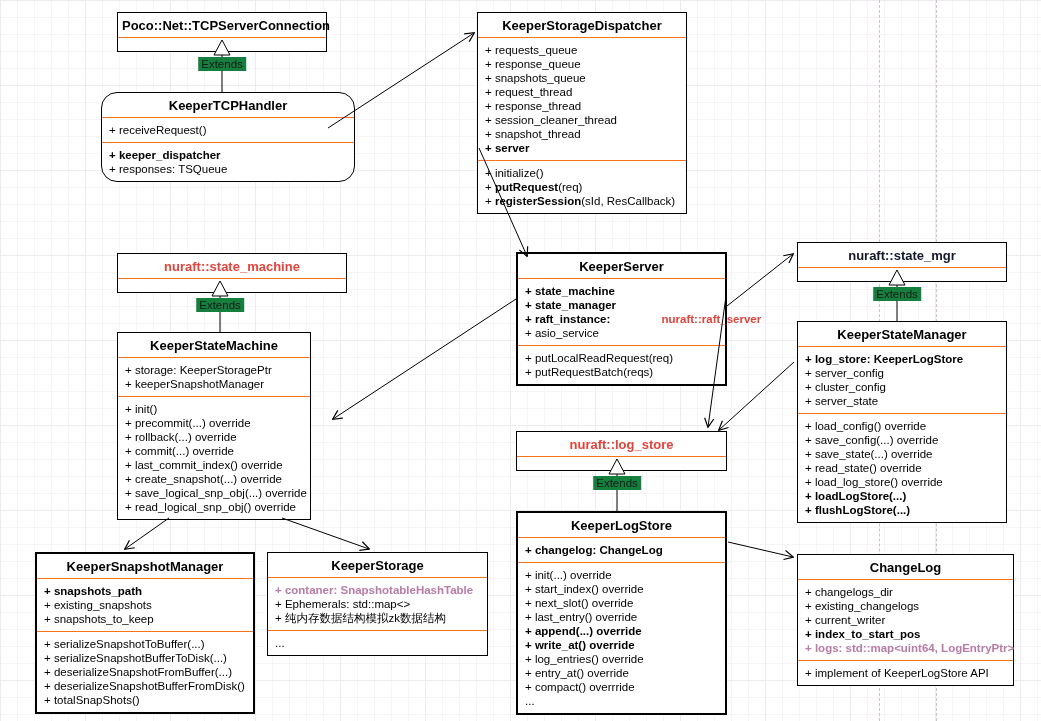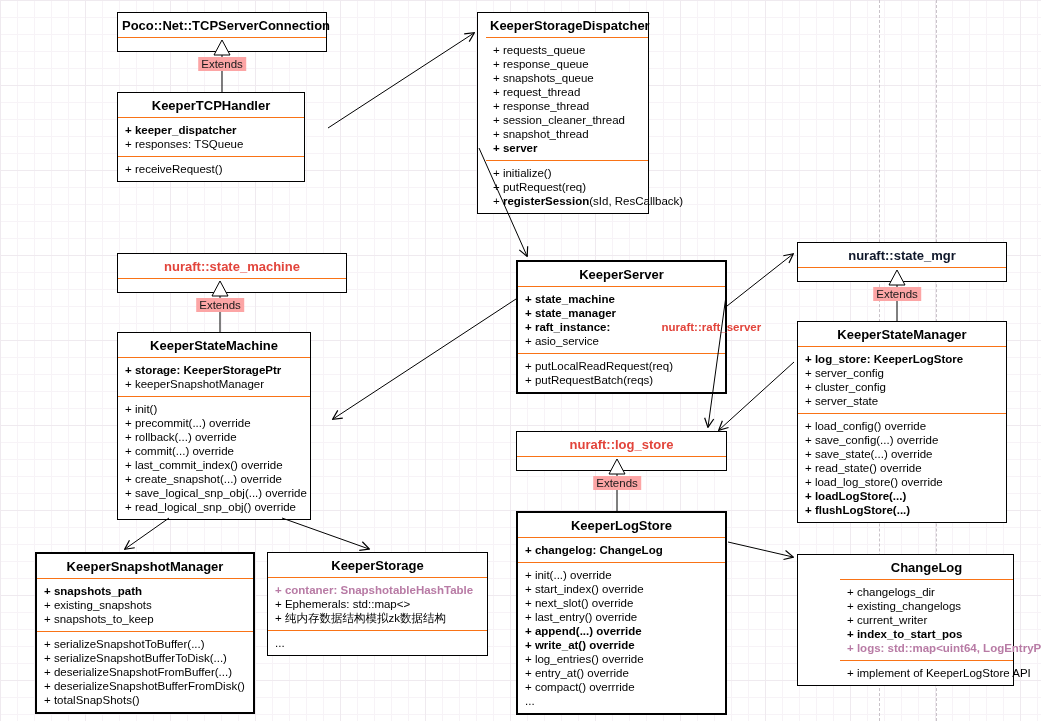--- a/index.html
+++ b/index.html
@@ -24,83 +24,83 @@
   .uml-title{
     font-weight:bold;font-size:13px;text-align:center;
     padding:5px 4px 4px 4px;white-space:nowrap;color:#000;
   }
   .uml-section{border-top:1px solid #f97316;padding:5px 0 5px 7px;min-height:3px;}
   .uml-row{font-size:11.5px;line-height:14px;white-space:nowrap;color:#000;}
   .edges-svg{position:absolute;left:0;top:0;z-index:3;pointer-events:none;}
   .edges-svg g{pointer-events:auto;}
   .extends-label{
     position:absolute;z-index:4;transform:translateX(-50%);
-    font-size:11.5px;color:#1a1a1a;background:#fca5a5;padding:0 3px;line-height:14px;
+    font-size:11.5px;color:#1a1a1a;background:#15803d;padding:0 3px;line-height:14px;
   }
 </style>
 </head>
 <body>
 
 <div id="canvas">
     <div class="guide" style="left: 879px;"></div>
     <div class="guide" style="left: 936px;"></div>
     <div class="uml-class" style="left: 117px; top: 12px; width: 210px;">
       <div class="uml-title">Poco::Net::TCPServerConnection</div>
       <div class="uml-section"></div>
     </div>
-    <div class="uml-class" style="left: 117px; top: 92px; width: 188px;">
+    <div class="uml-class" style="left: 101px; top: 92px; width: 254px; border-radius: 16px;">
       <div class="uml-title">KeeperTCPHandler</div>
+      <div class="uml-section">
+        <div class="uml-row"><span>+ receiveRequest()</span></div>
+      </div>
       <div class="uml-section">
         <div class="uml-row"><span style="font-weight: bold;">+ keeper_dispatcher</span></div>
         <div class="uml-row"><span>+ responses: TSQueue</span></div>
       </div>
-      <div class="uml-section">
-        <div class="uml-row"><span>+ receiveRequest()</span></div>
-      </div>
-    </div>
-    <div class="uml-class" style="left: 477px; top: 12px; width: 172px; padding-left: 8px;">
+    </div>
+    <div class="uml-class" style="left: 477px; top: 12px; width: 210px;">
       <div class="uml-title">KeeperStorageDispatcher</div>
       <div class="uml-section">
         <div class="uml-row"><span>+ requests_queue</span></div>
         <div class="uml-row"><span>+ response_queue</span></div>
         <div class="uml-row"><span>+ snapshots_queue</span></div>
         <div class="uml-row"><span>+ request_thread</span></div>
         <div class="uml-row"><span>+ response_thread</span></div>
         <div class="uml-row"><span>+ session_cleaner_thread</span></div>
         <div class="uml-row"><span>+ snapshot_thread</span></div>
         <div class="uml-row"><span style="font-weight: bold;">+ server</span></div>
       </div>
       <div class="uml-section">
         <div class="uml-row"><span>+ initialize()</span></div>
-        <div class="uml-row"><span>+ </span><span style="font-weight: normal;">putRequest</span><span>(req)</span></div>
+        <div class="uml-row"><span>+ </span><span style="font-weight: bold;">putRequest</span><span>(req)</span></div>
         <div class="uml-row"><span>+ </span><span style="font-weight: bold;">registerSession</span><span>(sId, ResCallback)</span></div>
       </div>
     </div>
     <div class="uml-class" style="left: 117px; top: 253px; width: 230px;">
       <div class="uml-title" style="color: rgb(226, 68, 59);">nuraft::state_machine</div>
       <div class="uml-section"></div>
     </div>
     <div class="uml-class" style="left: 117px; top: 332px; width: 194px;">
       <div class="uml-title">KeeperStateMachine</div>
       <div class="uml-section">
-        <div class="uml-row"><span style="font-weight: bold; text-align: center;">+ storage: KeeperStoragePtr</span></div>
+        <div class="uml-row"><span style="font-weight: normal; text-align: center;">+ storage: KeeperStoragePtr</span></div>
         <div class="uml-row"><span>+ keeperSnapshotManager</span></div>
       </div>
       <div class="uml-section">
         <div class="uml-row"><span>+ init()</span></div>
         <div class="uml-row"><span>+ precommit(...) override</span></div>
         <div class="uml-row"><span>+ rollback(...) override</span></div>
         <div class="uml-row"><span>+ commit(...) override</span></div>
         <div class="uml-row"><span>+ last_commit_index() override</span></div>
         <div class="uml-row"><span>+ create_snapshot(...) override</span></div>
         <div class="uml-row"><span>+ save_logical_snp_obj(...) override</span></div>
         <div class="uml-row"><span>+ read_logical_snp_obj() override</span></div>
       </div>
     </div>
-    <div class="uml-class thick" style="left: 516px; top: 260px; width: 211px;">
+    <div class="uml-class thick" style="left: 516px; top: 252px; width: 211px;">
       <div class="uml-title">KeeperServer</div>
       <div class="uml-section">
         <div class="uml-row"><span style="font-weight: bold;">+ state_machine</span></div>
         <div class="uml-row"><span style="font-weight: bold;">+ state_manager</span></div>
         <div class="uml-row"><span style="font-weight: bold;">+ raft_instance: </span><span style="font-weight: bold; color: rgb(226, 68, 59); padding-left: 48px;">nuraft::raft_server</span></div>
         <div class="uml-row"><span>+ asio_service</span></div>
       </div>
       <div class="uml-section">
         <div class="uml-row"><span>+ putLocalReadRequest(req)</span></div>
         <div class="uml-row"><span>+ putRequestBatch(reqs)</span></div>
@@ -169,21 +169,21 @@
       <div class="uml-title">KeeperStorage</div>
       <div class="uml-section">
         <div class="uml-row"><span style="font-weight: bold; color: rgb(184, 123, 165);">+ contaner: SnapshotableHashTable</span></div>
         <div class="uml-row"><span>+ Ephemerals: std::map&lt;&gt;</span></div>
         <div class="uml-row"><span>+ 纯内存数据结构模拟zk数据结构</span></div>
       </div>
       <div class="uml-section">
         <div class="uml-row"><span>...</span></div>
       </div>
     </div>
-    <div class="uml-class" style="left: 797px; top: 554px; width: 217px; padding-left: 42px;">
+    <div class="uml-class" style="left: 797px; top: 554px; width: 217px;">
       <div class="uml-title">ChangeLog</div>
       <div class="uml-section">
         <div class="uml-row"><span>+ changelogs_dir</span></div>
         <div class="uml-row"><span>+ existing_changelogs</span></div>
         <div class="uml-row"><span>+ current_writer</span></div>
         <div class="uml-row"><span style="font-weight: bold; margin-top: 32px;">+ index_to_start_pos</span></div>
         <div class="uml-row"><span style="font-weight: bold; color: rgb(184, 123, 165);">+ logs: std::map&lt;uint64, LogEntryPtr&gt;</span></div>
       </div>
       <div class="uml-section">
         <div class="uml-row"><span>+ implement of KeeperLogStore API</span></div>

